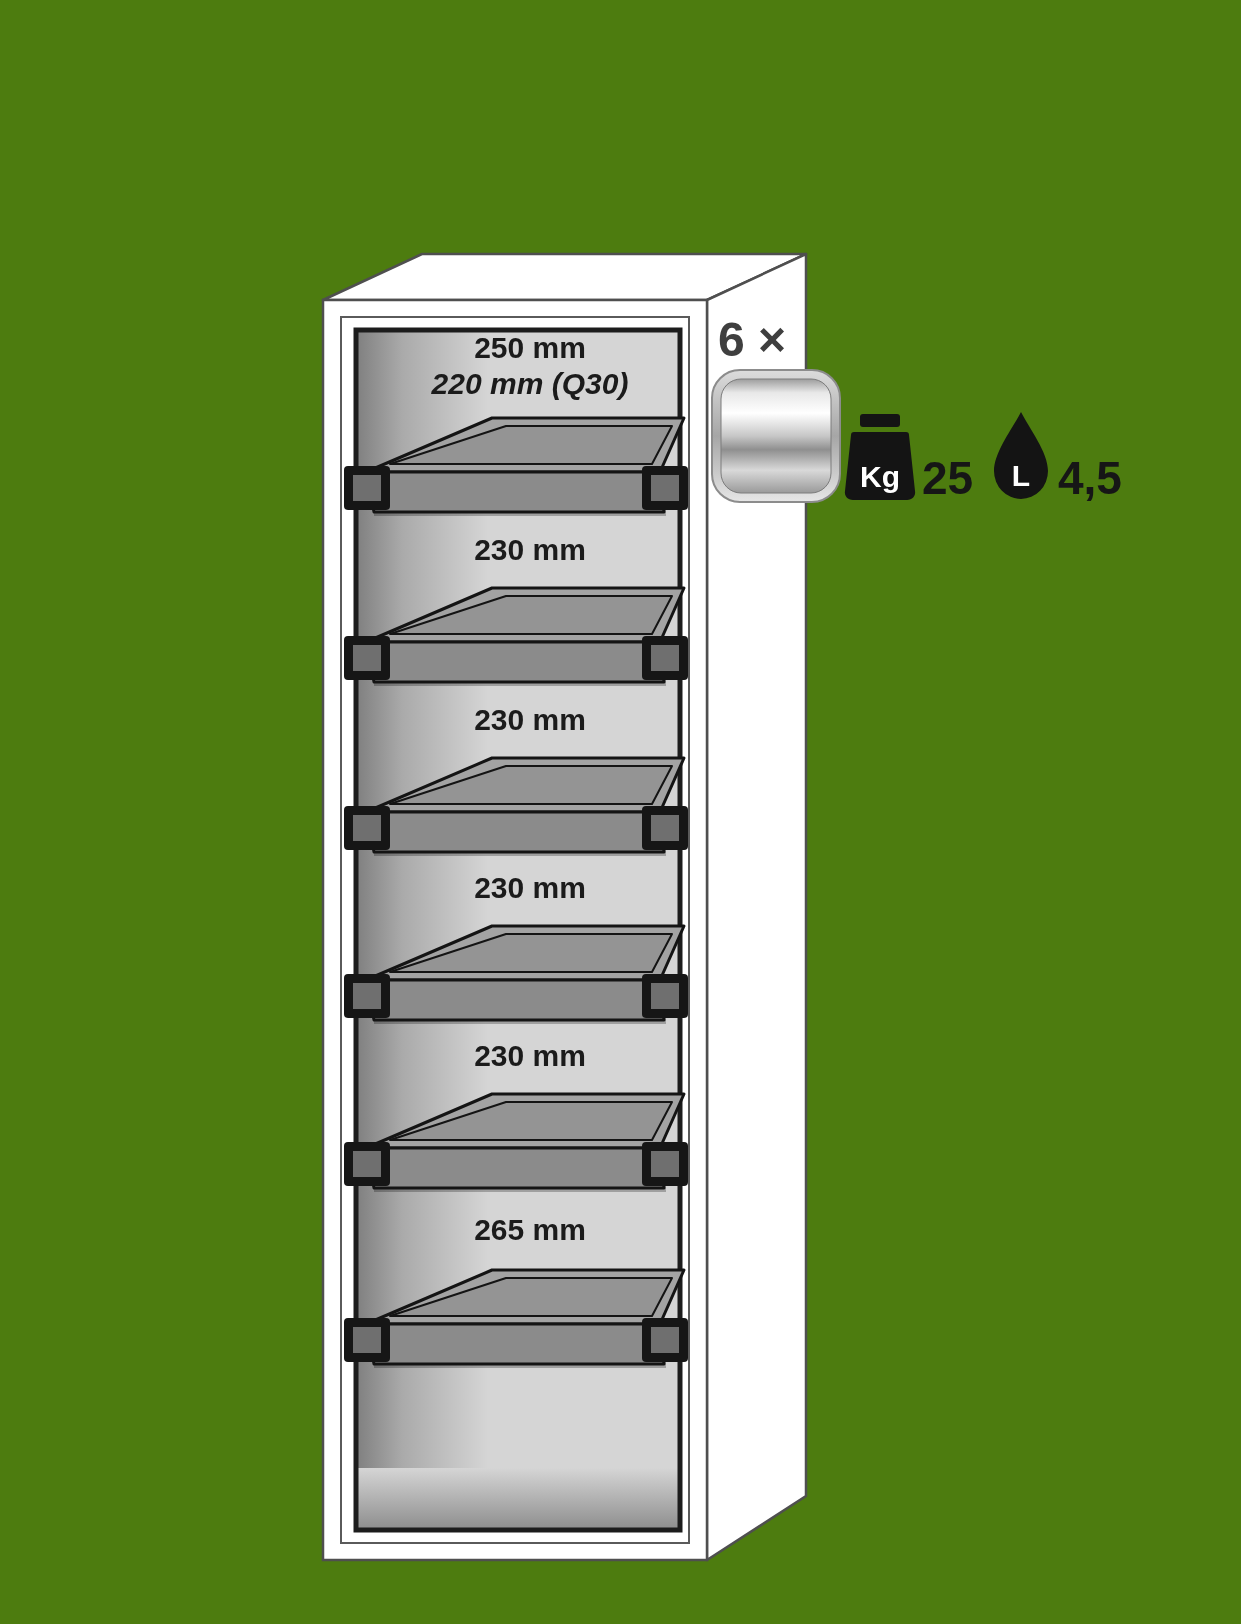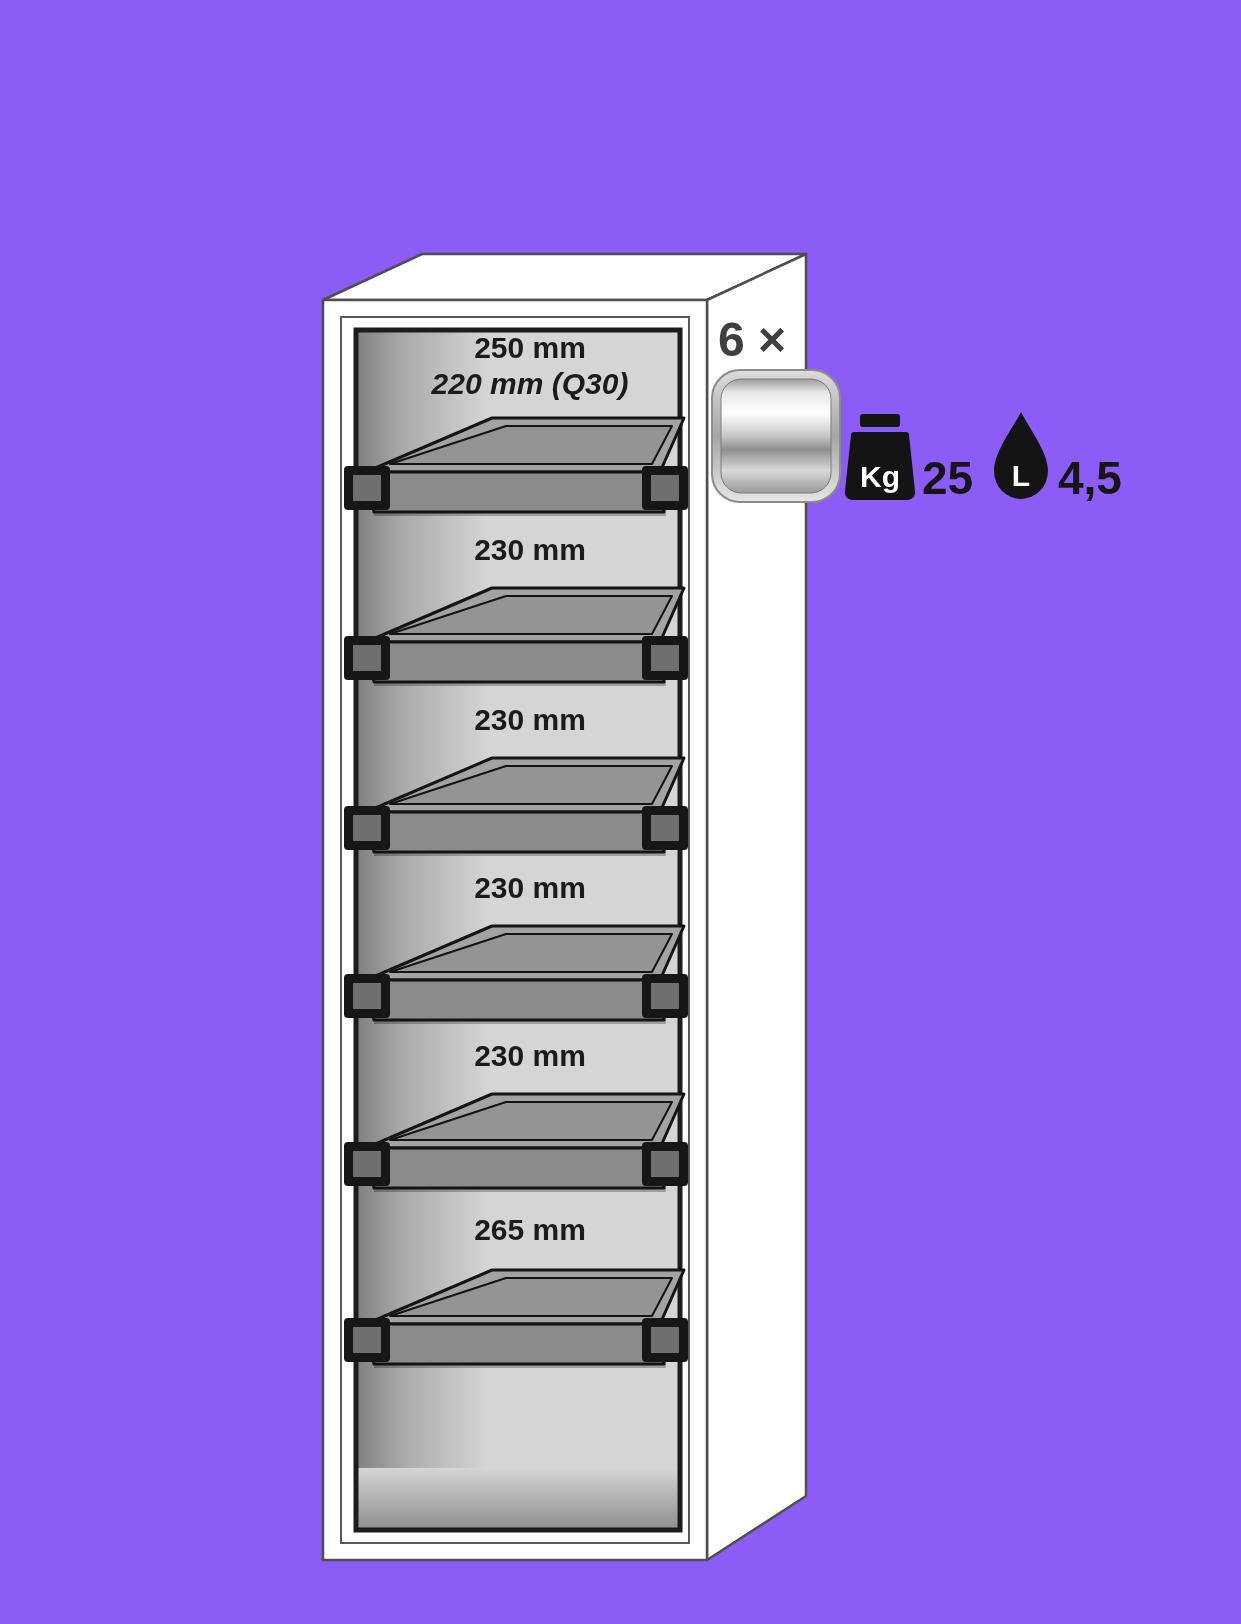--- a/index.html
+++ b/index.html
@@ -1,20 +1,20 @@
 <!DOCTYPE html>
 <html><head>
 <meta charset="utf-8">
 <style>
   html,body{margin:0;padding:0;background:#ffffff;}
   .canvas{
     position:relative;
     width:1241px;
     height:1624px;
-    background:#8b5cf6;
+    background:#4d7c0f;
     font-family:"Liberation Sans", sans-serif;
     overflow:hidden;
   }
   .canvas svg{position:absolute;left:0;top:0;}
   text{font-family:"Liberation Sans", sans-serif;}
   .dim-label{font-size:30px;font-weight:bold;fill:#1b1b1b;}
   .dim-sublabel{font-size:30px;font-weight:bold;font-style:italic;fill:#1b1b1b;}
   .count-label{font-size:48px;font-weight:bold;fill:#3f3f3f;}
   .spec-value{font-size:46px;font-weight:bold;fill:#161616;}
   .icon-letter{font-size:30px;font-weight:bold;fill:#ffffff;}

